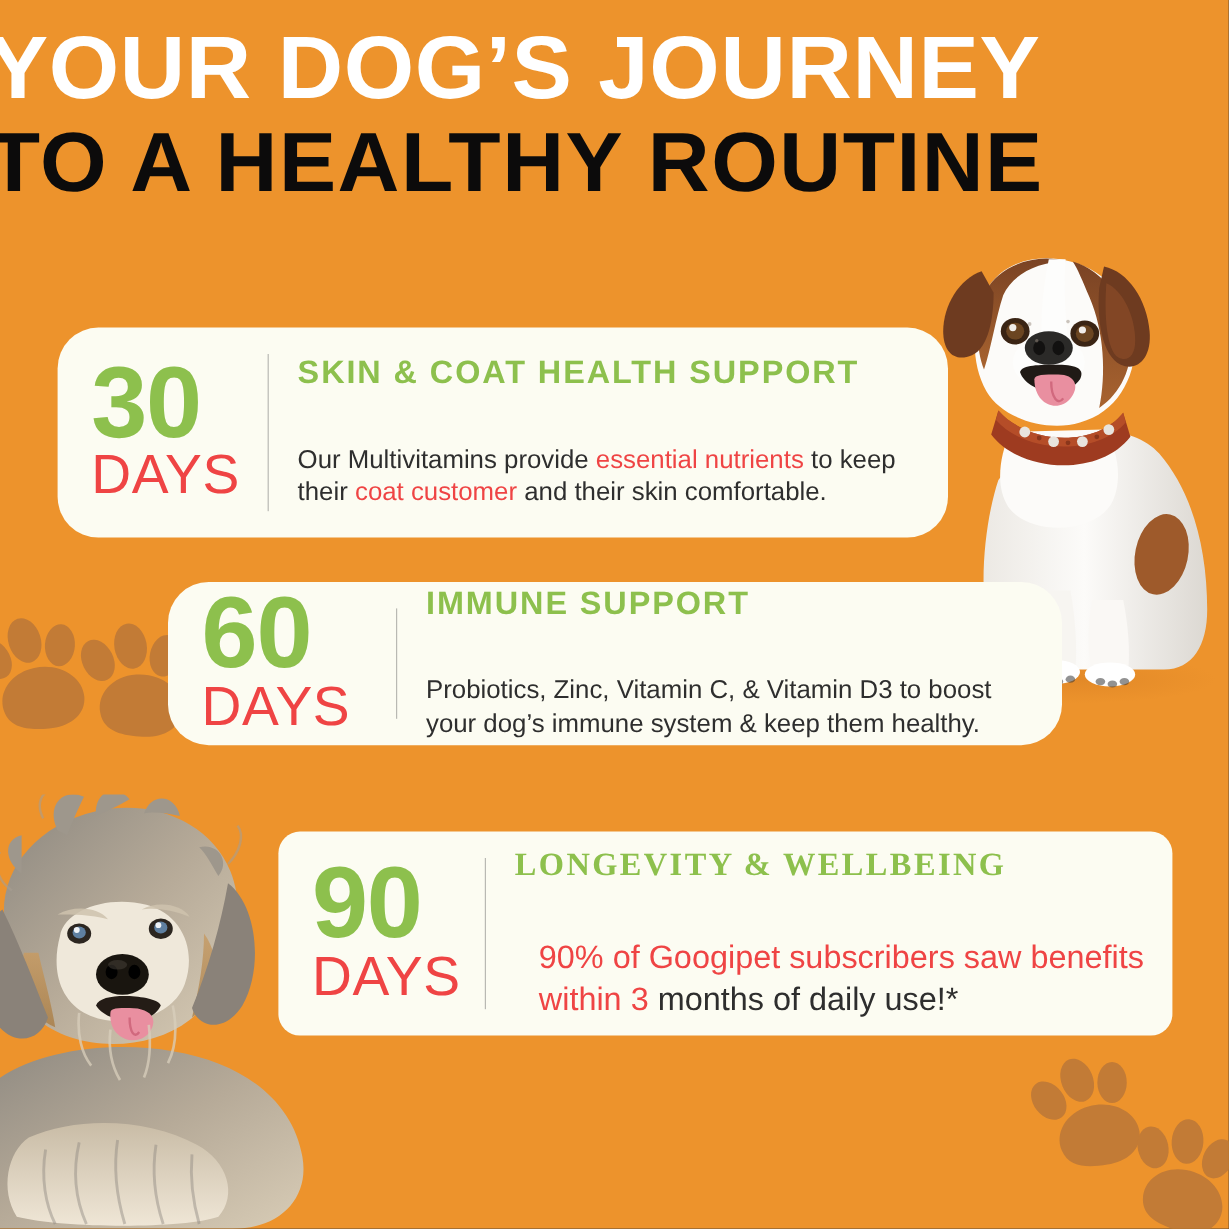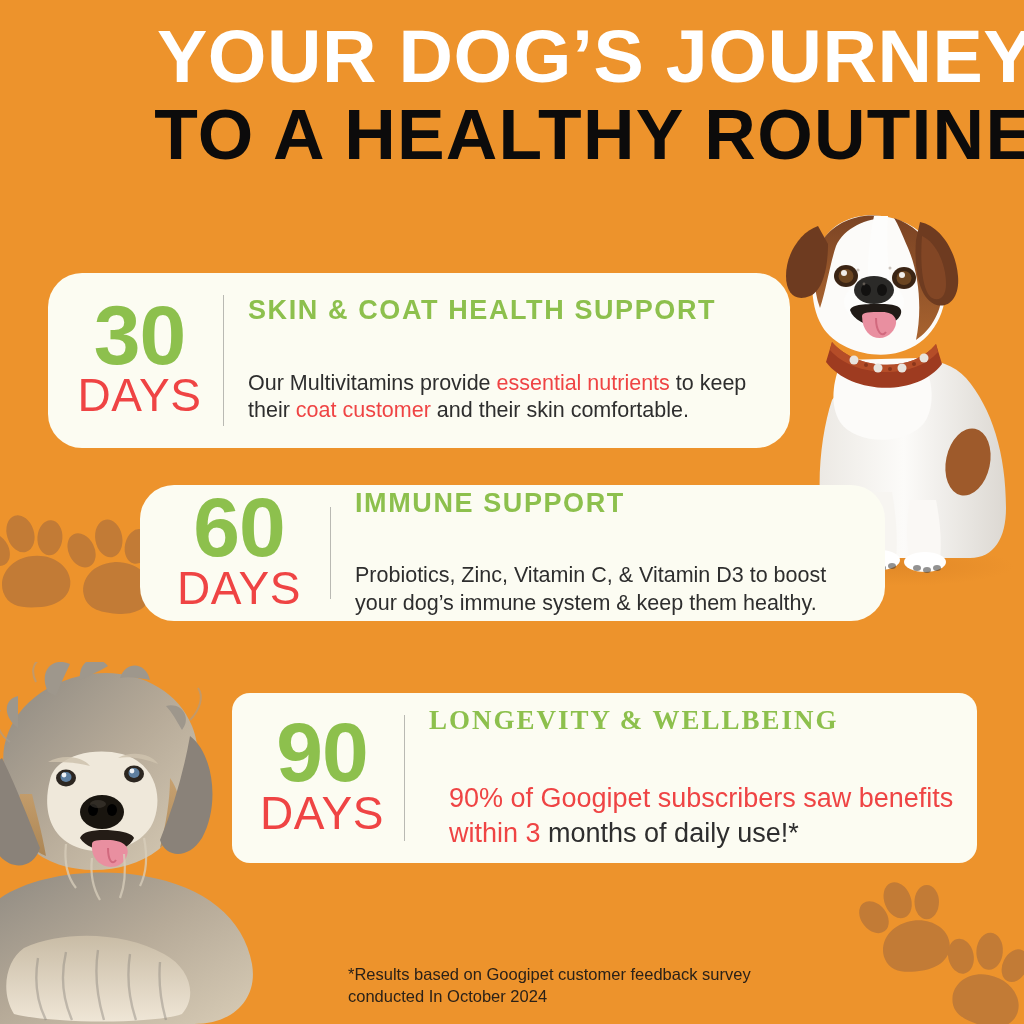--- a/index.html
+++ b/index.html
@@ -20,21 +20,21 @@
 
   
   .paw { position: absolute; pointer-events: none; }
   .paw svg { display: block; }
 
   
   .headline {
     position: absolute;
     left: 0; right: 0;
     top: 22px;
-    text-align: right;
+    text-align: left;
     z-index: 6;
   }
   .headline .line1,
   .headline .line2 {
     display: block;
     font-family: "Liberation Sans", sans-serif;
     font-weight: bold;
     letter-spacing: 0.5px;
     line-height: 0.95;
     white-space: nowrap;
@@ -81,21 +81,21 @@
   }
   #card-30 { left: 48px;  top: 273px; width: 742px; height: 175px; }
   #card-60 { left: 140px; top: 485px; width: 745px; height: 136px; }
   #card-90 { left: 232px; top: 693px; width: 745px; height: 170px; border-radius: 18px; }
 
   .days-block {
     flex: 0 0 auto;
     display: flex;
     flex-direction: column;
     justify-content: center;
-    align-items: center;
+    align-items: flex-start;
     padding: 0 20px 0 28px;
     box-sizing: border-box;
   }
   #card-30 .days-block { width: 175px; }
   #card-60 .days-block { width: 190px; }
   #card-90 .days-block { width: 172px; }
 
   .days-num {
     font-family: "Liberation Sans", sans-serif;
     font-weight: bold;
@@ -428,18 +428,14 @@
       <span class="days-num">90</span>
       <span class="days-word">DAYS</span>
     </div>
     <div class="divider"></div>
     <div class="text-block">
       <div class="card-heading">LONGEVITY &amp; WELLBEING</div>
       <div class="card-body"><b>90% of Googipet subscribers saw benefits within 3</b><span> months of daily use!*</span></div>
     </div>
   </div>
 
-  <div class="footnote">
-    <div>*Results based on Googipet customer feedback survey</div>
-    <div>conducted In October 2024</div>
-  </div>
 
 </div>
 
 </body></html>

